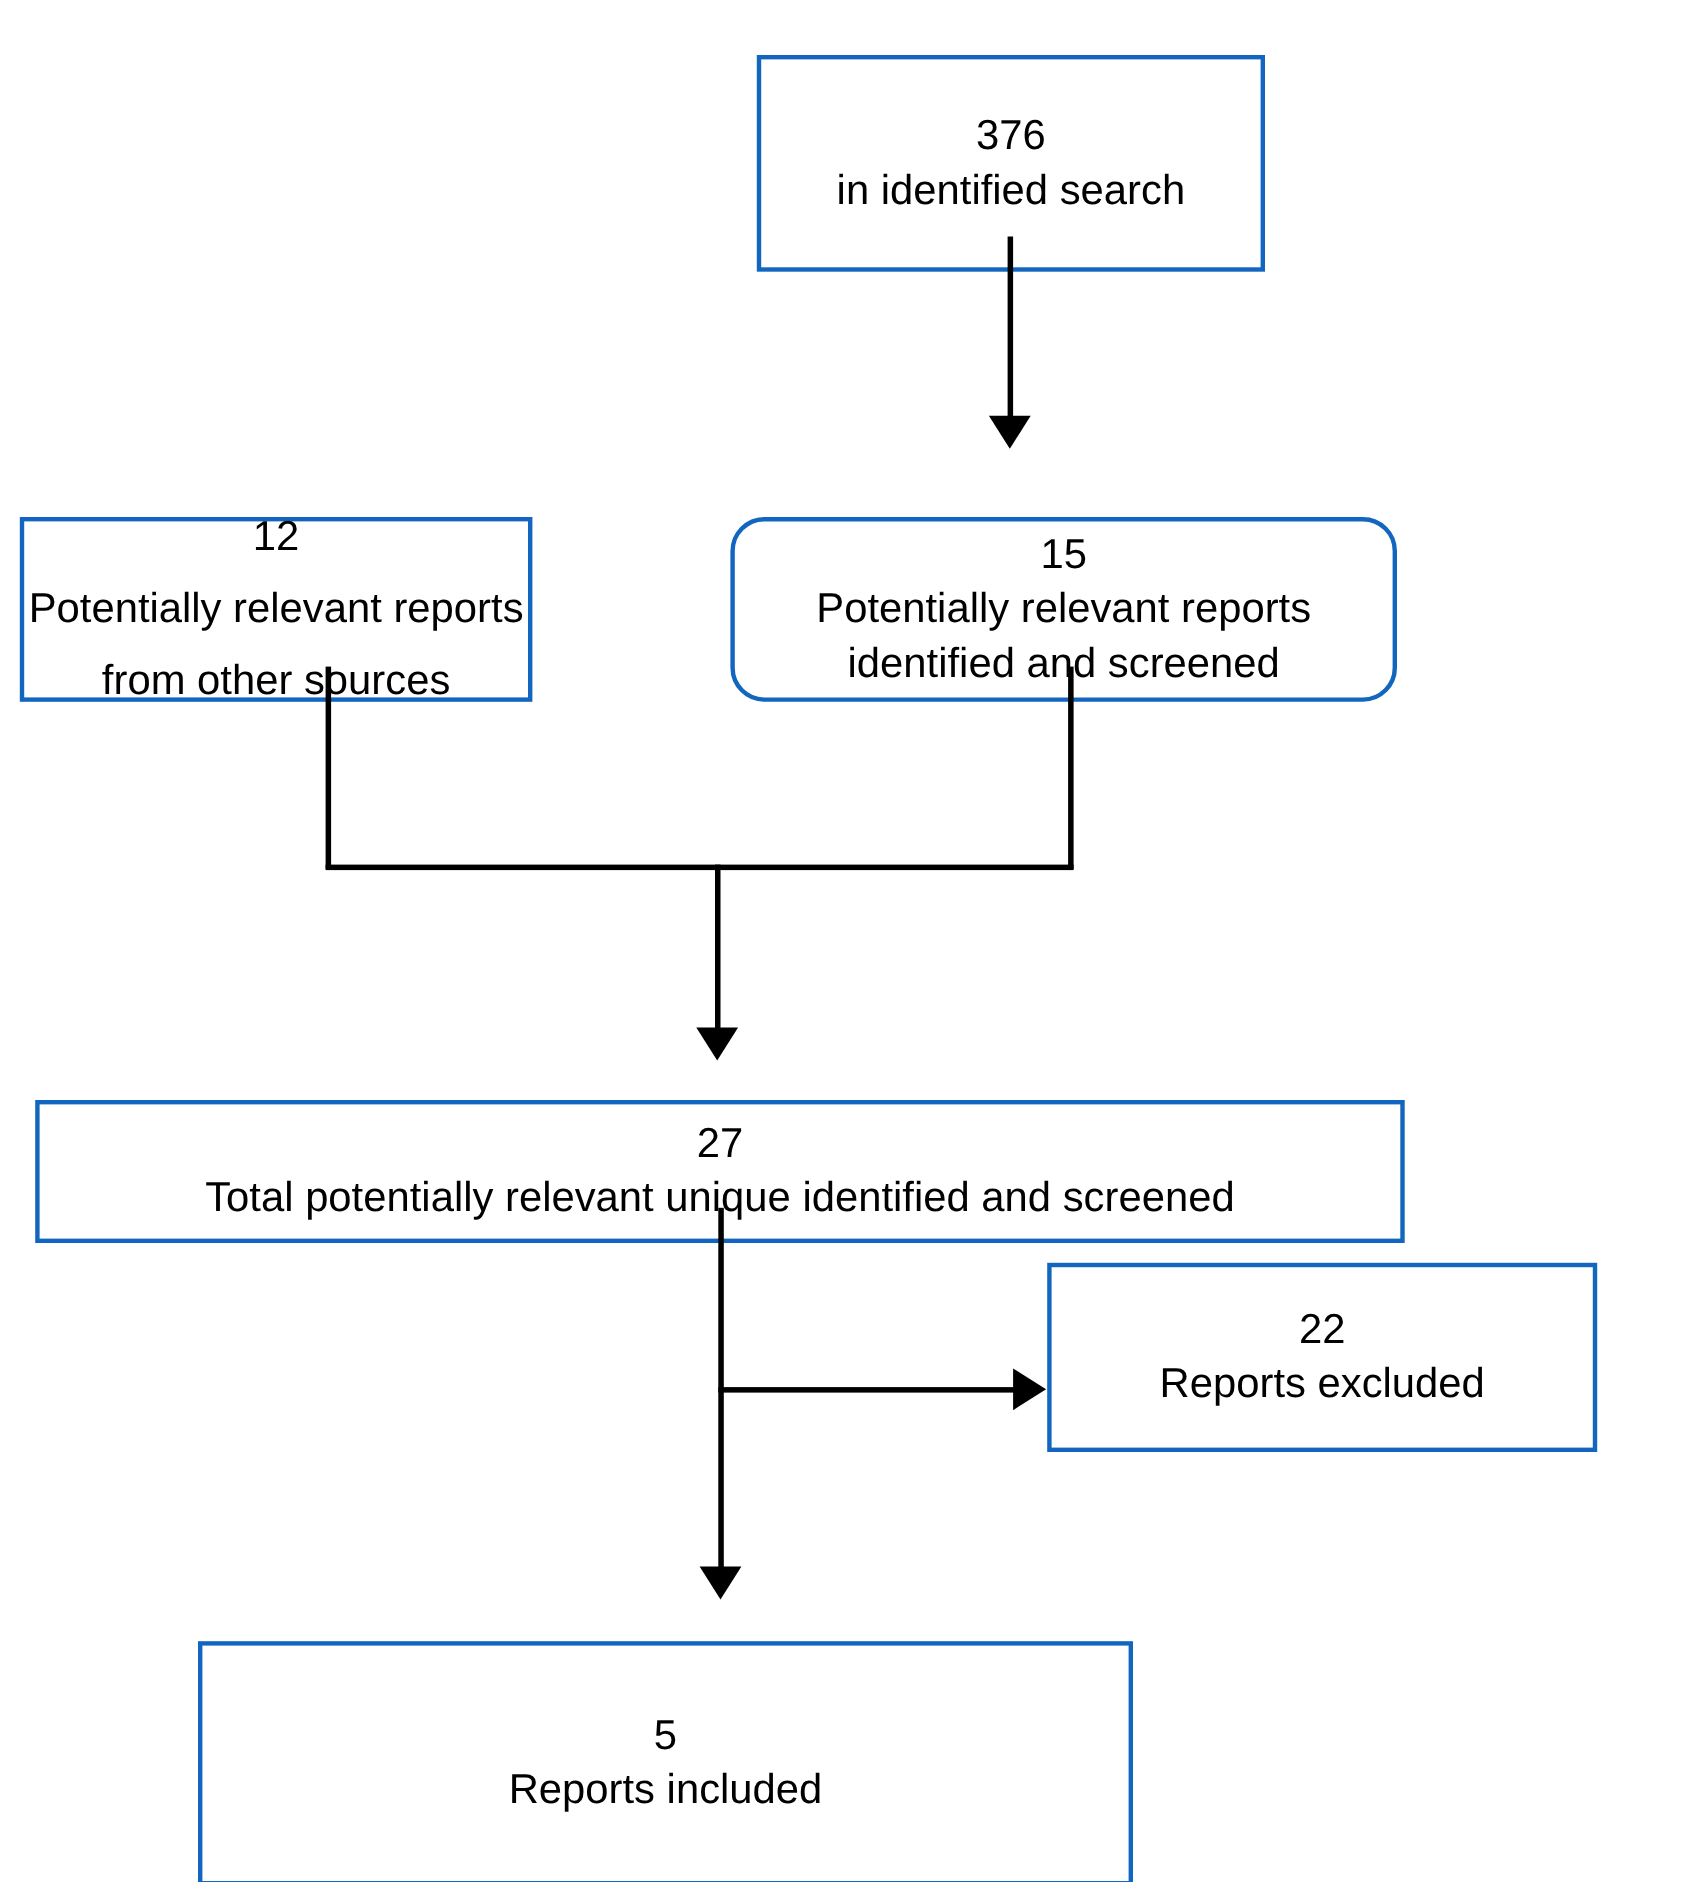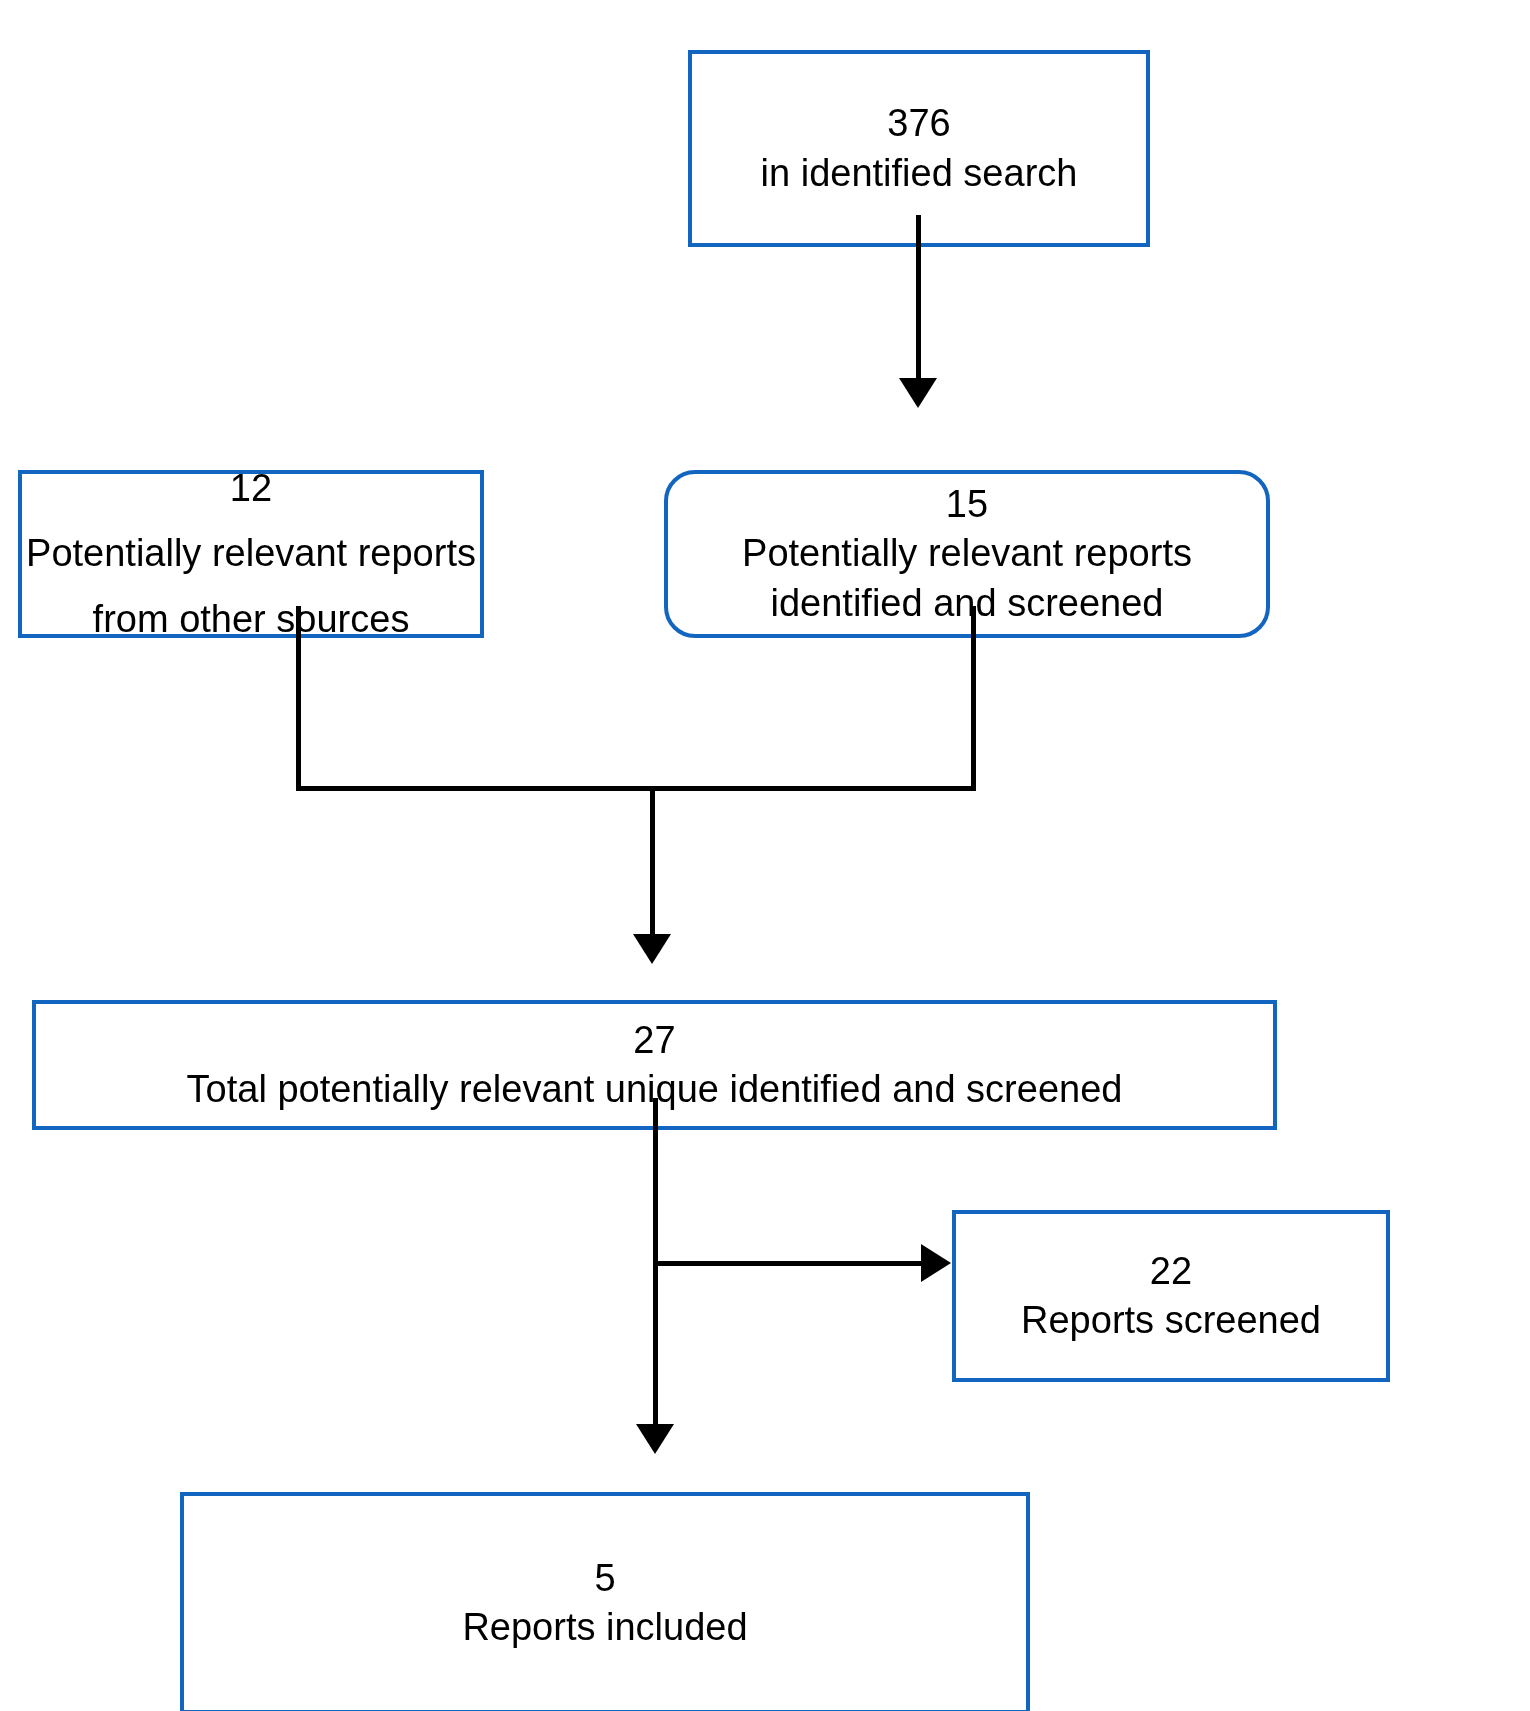--- a/index.html
+++ b/index.html
@@ -40,21 +40,21 @@
   .flow-box .box-line {
     display: block;
     white-space: nowrap;
   }
 
   
   #box-identified      { left: 688px;  top: 18px;   width: 462px;  height: 197px; }
   #box-other-sources   { left: 18px;   top: 438px;  width: 466px;  height: 168px; gap: 16px; }
   #box-screened        { left: 664px;  top: 438px;  width: 606px;  height: 168px; border-radius: 31px; }
   #box-total-screened  { left: 32px;   top: 968px;  width: 1245px; height: 130px; }
-  #box-excluded        { left: 952px;  top: 1178px; width: 438px;  height: 172px; }
+  #box-excluded        { left: 952px;  top: 1116px; width: 500px;  height: 172px; }
   #box-included        { left: 180px;  top: 1460px; width: 850px;  height: 222px; }
 
   
   .conn-v {
     position: absolute;
     width: 5px;
     background: #000000;
   }
   .conn-h {
     position: absolute;
@@ -137,21 +137,21 @@
     <span class="box-line">Total potentially relevant unique identified and screened</span>
   </div>
 
   <div class="conn-v" id="conn-total-to-included-stem"></div>
   <div class="conn-h" id="conn-total-to-excluded-bar"></div>
   <div class="arrow-right" id="conn-total-to-excluded-head"></div>
   <div class="arrow-down" id="conn-total-to-included-head"></div>
 
   <div class="flow-box" id="box-excluded">
     <span class="box-count">22</span>
-    <span class="box-line">Reports screened</span>
+    <span class="box-line">Reports excluded</span>
   </div>
 
   <div class="flow-box" id="box-included">
     <span class="box-count">5</span>
     <span class="box-line">Reports included</span>
   </div>
 
 </div>
 
 </body></html>

